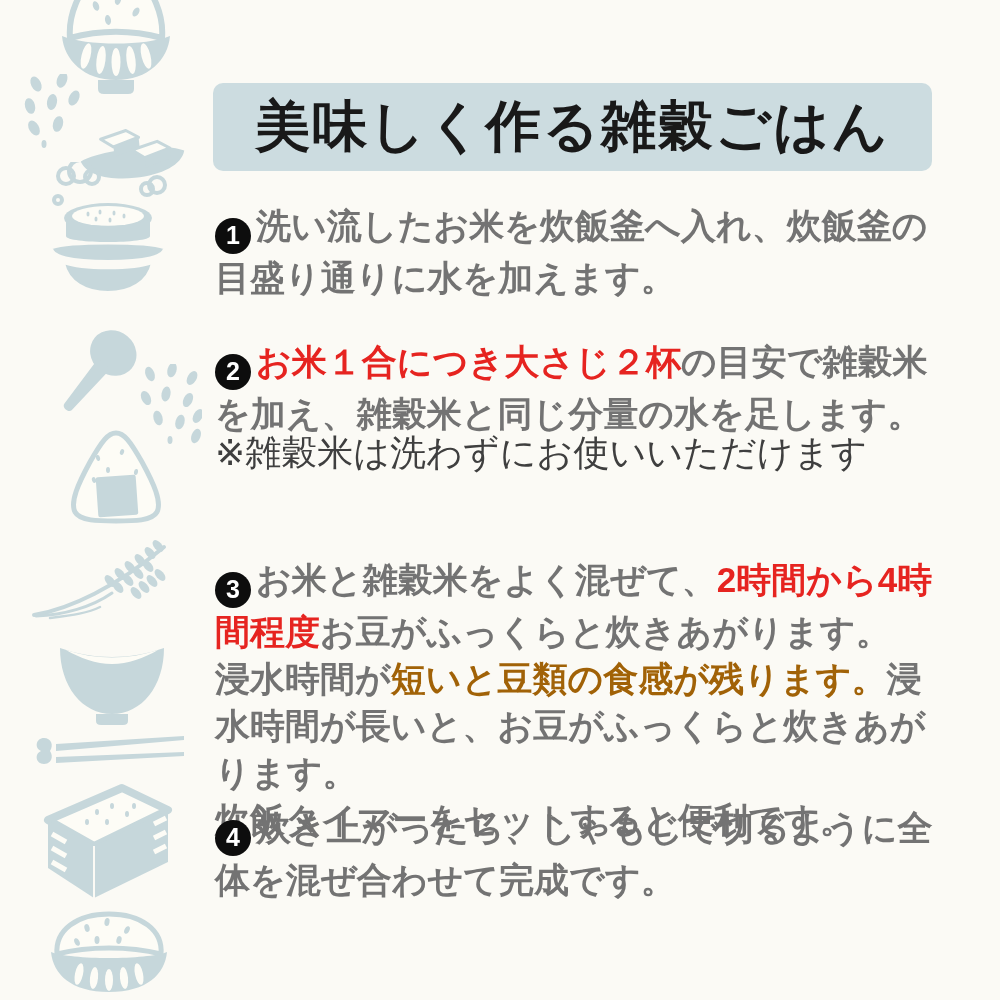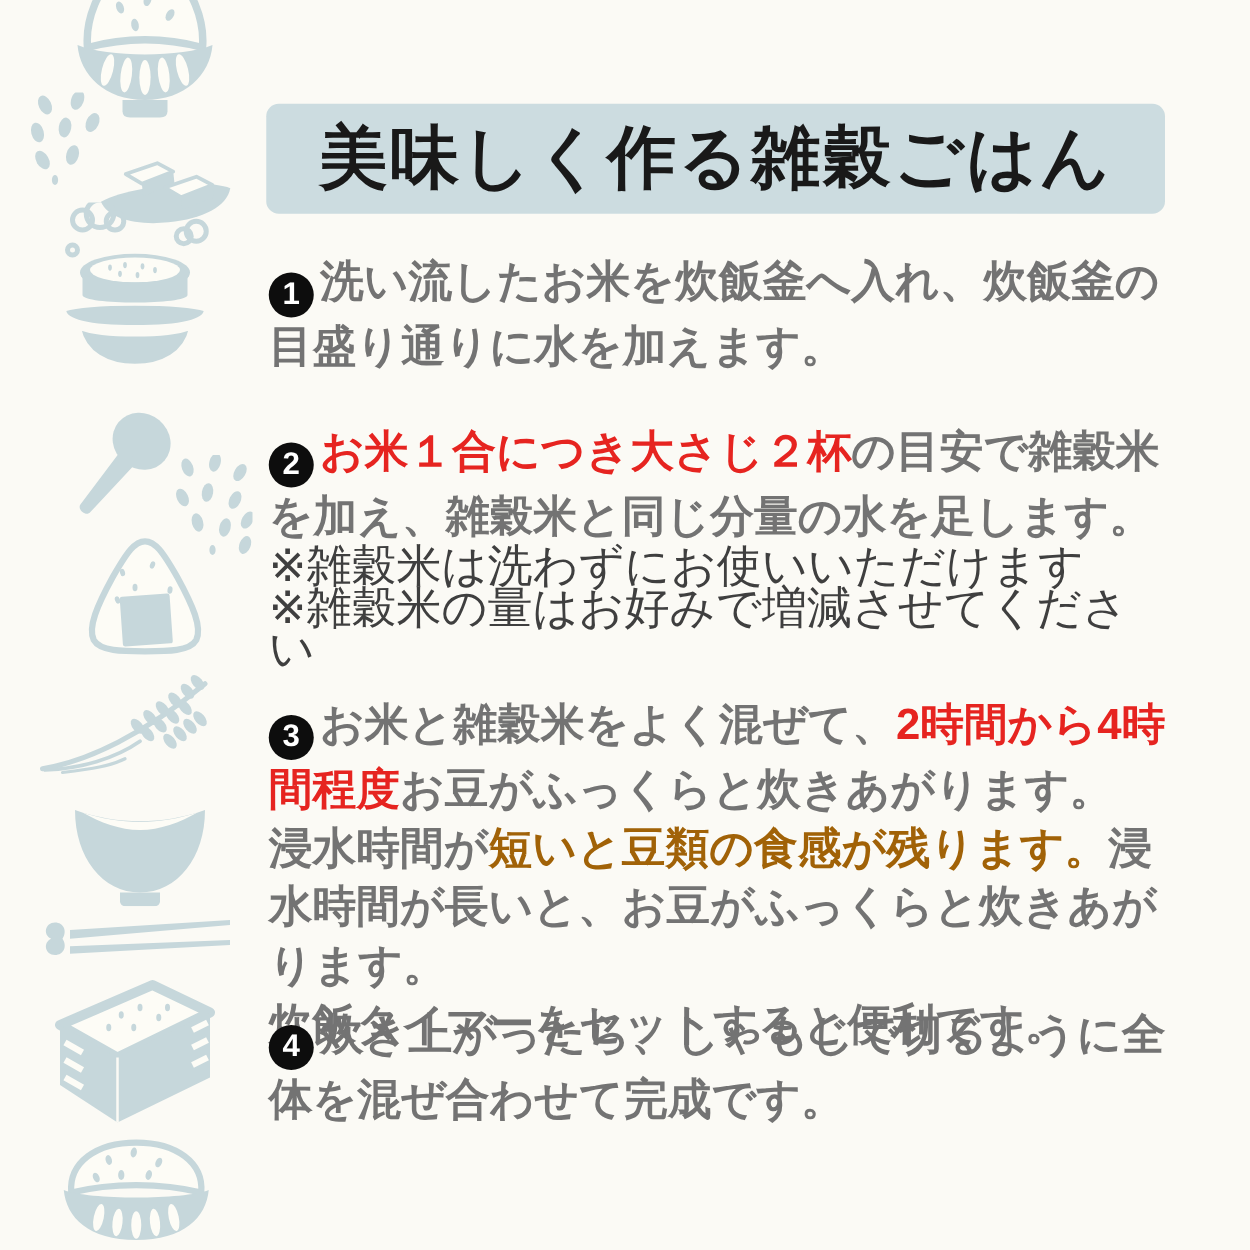--- a/index.html
+++ b/index.html
@@ -239,21 +239,20 @@
   <section class="step" style="top:202px">
     <p><span class="badge">1</span><span><span class="c-black">洗い流したお米を炊飯釜へ入れ、炊飯釜の目盛り通りに水を加えます。</span></span></p>
   </section>
 
   <section class="step" style="top:338px">
     <p><span class="badge">2</span><span><span class="c-red">お米１合につき大さじ２杯</span><span class="c-black">の目安で雑穀米を加え、雑穀米と同じ分量の水を足します。</span></span></p>
   </section>
 
   <section class="notes" style="top:436px">
     <p>※雑穀米は洗わずにお使いいただけます</p>
-    <p>※雑穀米の量はお好みで増減させてください</p>
   </section>
 
   <section class="step" style="top:556px">
     <p><span class="badge">3</span><span><span class="c-black">お米と雑穀米をよく混ぜて、</span><span class="c-red">2時間から4時間程度</span><span class="c-black">お豆がふっくらと炊きあがります。</span></span></p>
     <p><span><span class="c-black">浸水時間が</span><span class="c-blue">短いと豆類の食感が残ります。</span><span class="c-black">浸水時間が長いと、お豆がふっくらと炊きあがります。</span></span></p>
     <p><span><span class="c-black">炊飯タイマーをセットすると便利です。</span></span></p>
   </section>
 
   <section class="step" style="top:804px">
     <p><span class="badge">4</span><span><span class="c-black">炊き上がったら、しゃもじで切るように全体を混ぜ合わせて完成です。</span></span></p>

